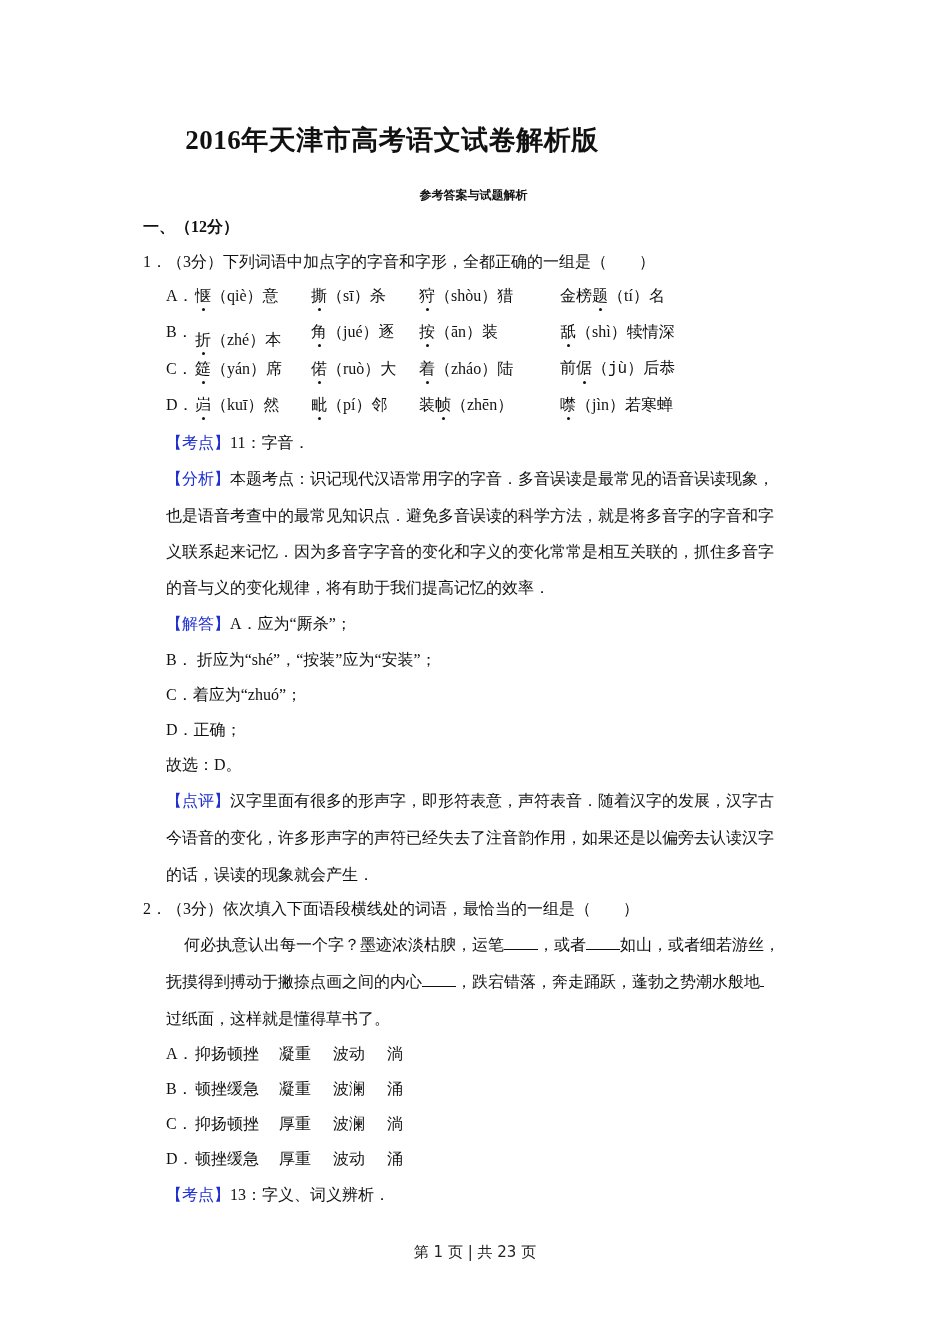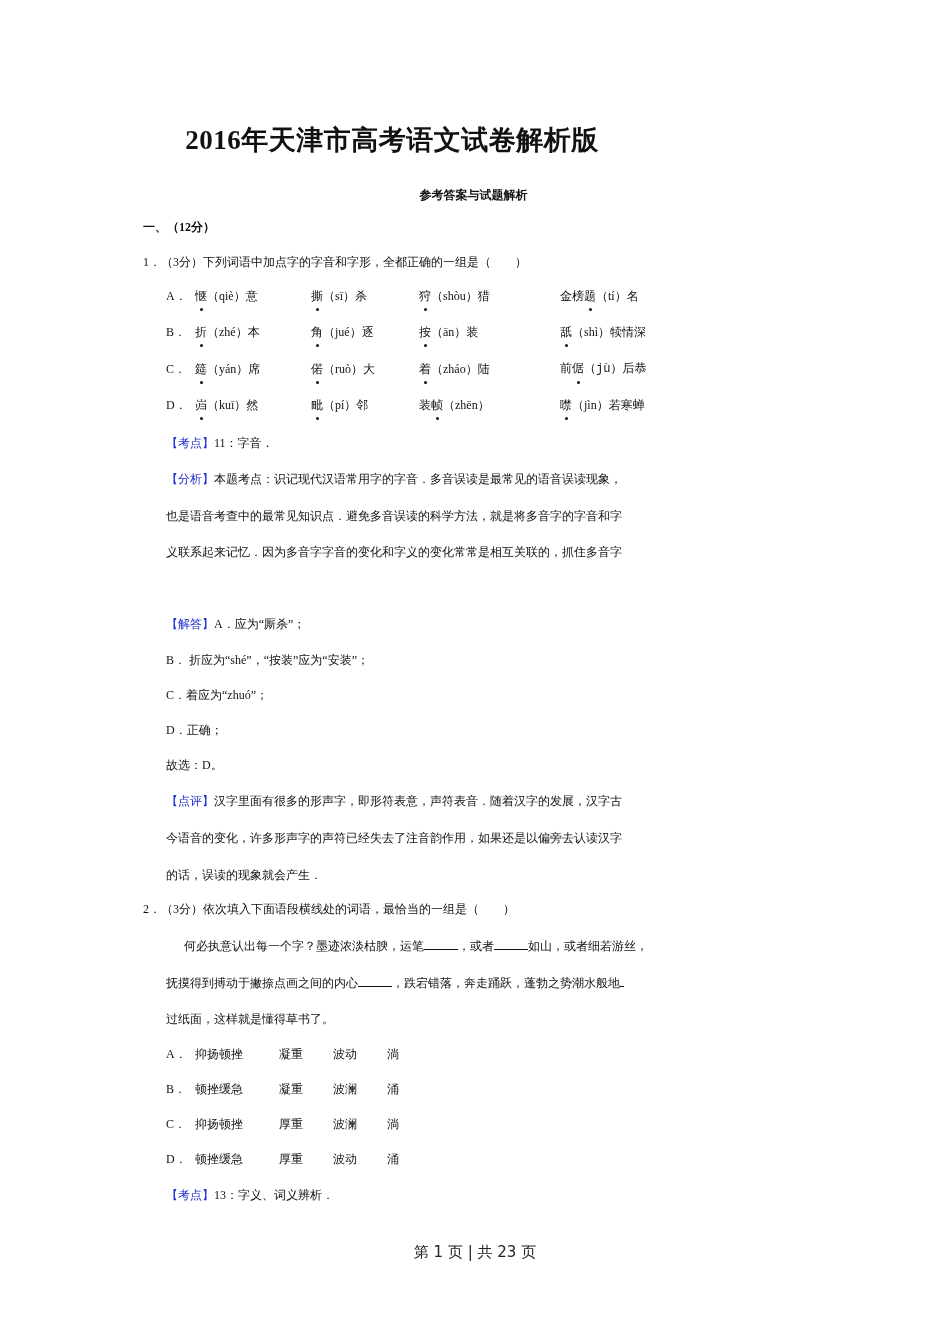--- a/index.html
+++ b/index.html
@@ -3,21 +3,21 @@
 <meta charset="utf-8">
 <style>
   html, body { margin:0; padding:0; background:#ffffff; }
   body { width:950px; height:1344px; position:relative; overflow:hidden;
          font-family:"Liberation Serif","DejaVu Serif",serif; color:#111; }
   .page { position:absolute; left:0; top:0; width:950px; height:1344px; }
   .title { position:absolute; left:0; width:784px; top:122px; text-align:center;
            font-size:27px; font-weight:bold; letter-spacing:0.5px; }
   .subtitle { position:absolute; left:0; width:947px; top:187px; text-align:center;
               font-size:12px; font-weight:bold; }
-  .line { position:absolute; font-size:12px; white-space:nowrap; line-height:20px; }
+  .line { position:absolute; font-size:16px; white-space:nowrap; line-height:20px; }
   .sec { left:143px; font-weight:bold; }
   .q { left:143px; }
   .ind { left:166px; }
   .ind2 { left:184px; }
   .tag { color:#1f2fd0; }
   .dot { position:relative; display:inline-block; }
   .dot::after { content:""; position:absolute; left:50%; bottom:-5px; width:3px; height:3px;
                 margin-left:-1.5px; background:#111; border-radius:50%; }
   .blank { display:inline-block; width:34px; border-bottom:1px solid #111; height:14px; vertical-align:baseline; }
   .blank-s { display:inline-block; width:4px; border-bottom:1px solid #111; height:14px; }
@@ -35,21 +35,21 @@
 
   <div class="line q" style="top:252px">1．（3分）下列词语中加点字的字音和字形，全都正确的一组是（　　）</div>
 
   <div id="q1-options">
       <div class="line" style="left: 166px; top: 286px;">A．</div>
       <div class="line" style="left: 195px; top: 286px;"><span></span><span class="dot">惬</span><span>（qiè）意</span></div>
       <div class="line" style="left: 311px; top: 286px;"><span></span><span class="dot">撕</span><span>（sī）杀</span></div>
       <div class="line" style="left: 419px; top: 286px;"><span></span><span class="dot">狩</span><span>（shòu）猎</span></div>
       <div class="line" style="left: 560px; top: 286px;"><span>金榜</span><span class="dot">题</span><span>（tí）名</span></div>
       <div class="line" style="left: 166px; top: 322px;">B．</div>
-      <div class="line" style="left: 195px; top: 322px;"><span></span><span class="dot">折</span><span>（zhé）本</span></div>
+      <div class="line" style="left: 195px; top: 330px;"><span></span><span class="dot">折</span><span>（zhé）本</span></div>
       <div class="line" style="left: 311px; top: 322px;"><span></span><span class="dot">角</span><span>（jué）逐</span></div>
       <div class="line" style="left: 419px; top: 322px;"><span></span><span class="dot">按</span><span>（ān）装</span></div>
       <div class="line" style="left: 560px; top: 322px;"><span></span><span class="dot">舐</span><span>（shì）犊情深</span></div>
       <div class="line" style="left: 166px; top: 359px;">C．</div>
       <div class="line" style="left: 195px; top: 359px;"><span></span><span class="dot">筵</span><span>（yán）席</span></div>
       <div class="line" style="left: 311px; top: 359px;"><span></span><span class="dot">偌</span><span>（ruò）大</span></div>
       <div class="line" style="left: 419px; top: 359px;"><span></span><span class="dot">着</span><span>（zháo）陆</span></div>
       <div class="line" style="left: 560px; top: 359px; font-family: Liberation Mono, monospace;"><span>前</span><span class="dot">倨</span><span>（jù）后恭</span></div>
       <div class="line" style="left: 166px; top: 395px;">D．</div>
       <div class="line" style="left: 195px; top: 395px;"><span></span><span class="dot">岿</span><span>（kuī）然</span></div>
@@ -59,20 +59,21 @@
     </div>
 
   <div class="line ind" style="top:433px">
     <span class="tag">【考点】</span><span>11：字音．</span>
   </div>
   <div class="line ind" style="top:469px">
     <span class="tag">【分析】</span><span>本题考点：识记现代汉语常用字的字音．多音误读是最常见的语音误读现象，</span>
   </div>
   <div class="line ind" style="top:506px">也是语音考查中的最常见知识点．避免多音误读的科学方法，就是将多音字的字音和字</div>
   <div class="line ind" style="top:542px">义联系起来记忆．因为多音字字音的变化和字义的变化常常是相互关联的，抓住多音字</div>
+  <div class="line ind" style="top:578px">的音与义的变化规律，将有助于我们提高记忆的效率．</div>
 
   <div class="line ind" style="top:614px">
     <span class="tag">【解答】</span><span>A．应为“厮杀”；</span>
   </div>
   <div class="line ind" style="top:650px">B．  折应为“shé”，“按装”应为“安装”；</div>
   <div class="line ind" style="top:685px">C．着应为“zhuó”；</div>
   <div class="line ind" style="top:720px">D．正确；</div>
   <div class="line ind" style="top:755px">故选：D。</div>
 
   <div class="line ind" style="top:791px">

